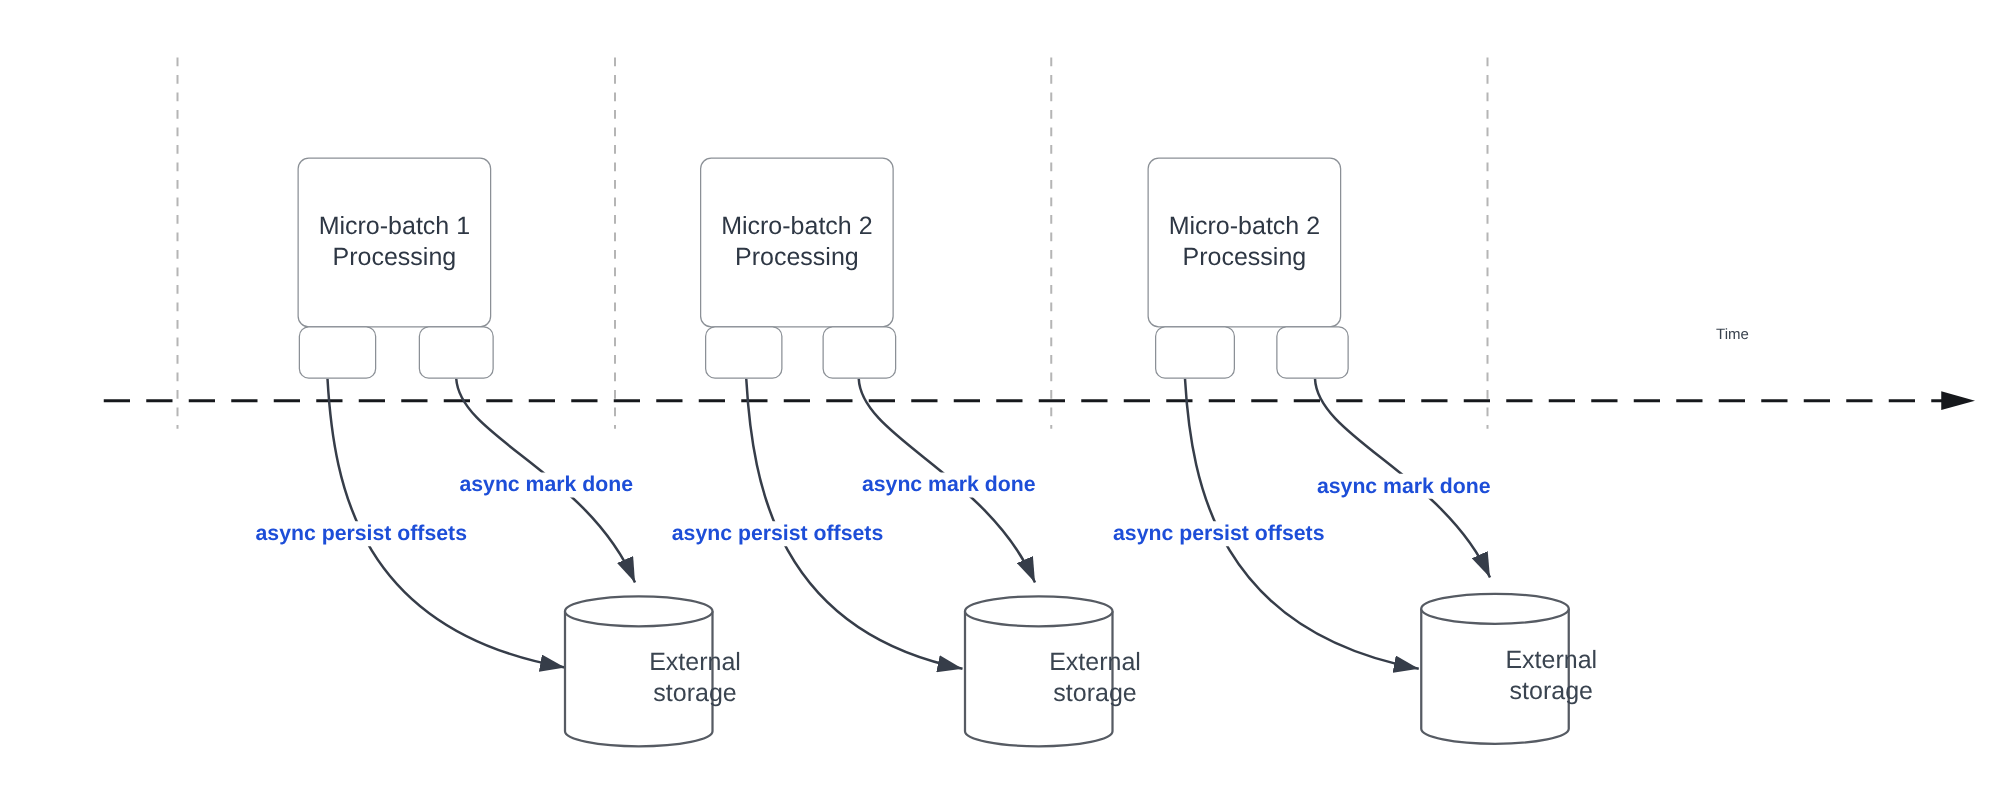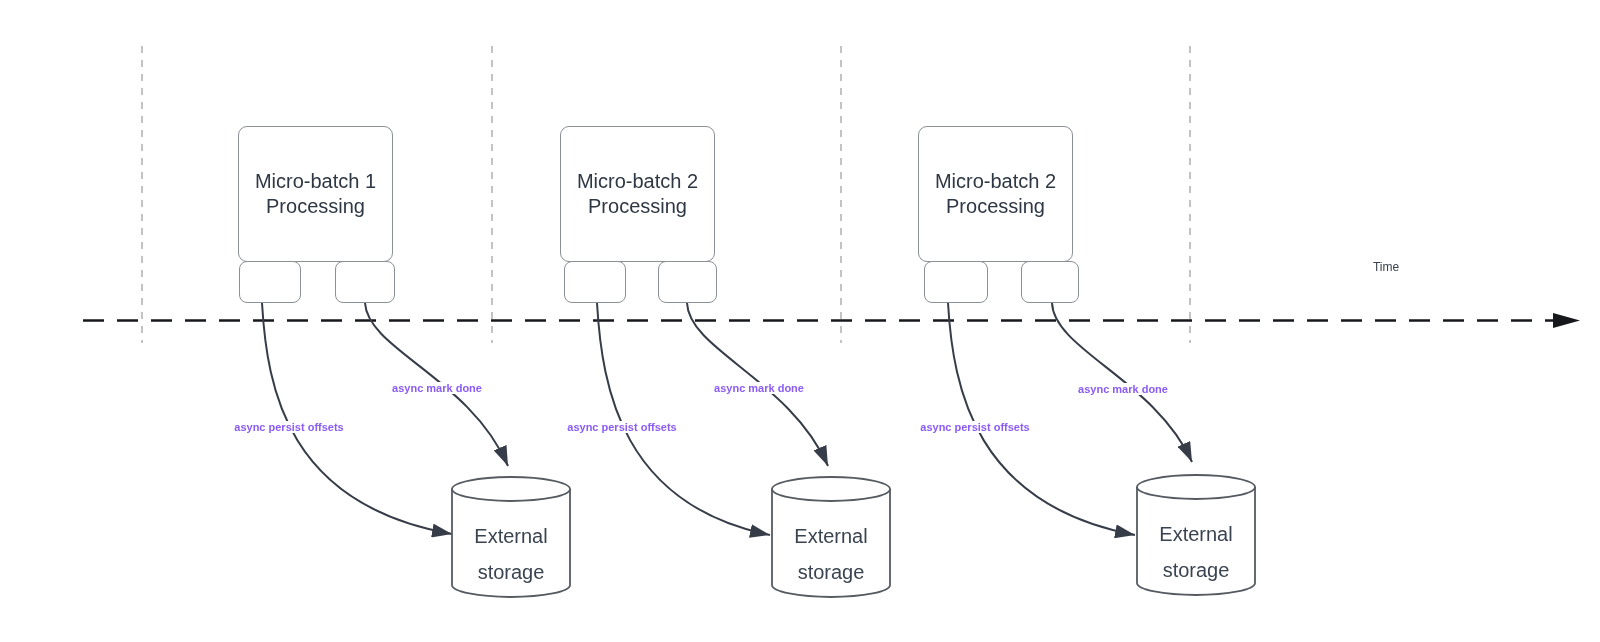--- a/index.html
+++ b/index.html
@@ -41,35 +41,36 @@
     top: 261px;
     height: 42px;
     border: 1.5px solid #8b9096;
     border-radius: 8px;
     background: #ffffff;
     box-sizing: border-box;
   }
   .edge-label {
     position: absolute;
     transform: translate(-50%, -50%);
-    font-size: 11px;
+    font-size: 17px;
     font-weight: bold;
-    color: #8b5cf6;
+    color: #1d4ed8;
     background: #ffffff;
     padding: 0 3px;
     white-space: nowrap;
   }
   .cyl-label {
     position: absolute;
     width: 118px;
     text-align: center;
     font-size: 20px;
-    line-height: 36px;
+    line-height: 25px;
     color: #3a4450;
     white-space: pre-line;
+    padding-left: 45px;
   }
   .time-label {
     position: absolute;
     transform: translate(-50%, -50%);
     font-size: 12px;
     color: #39424e;
     white-space: nowrap;
   }
 </style>
 </head>

